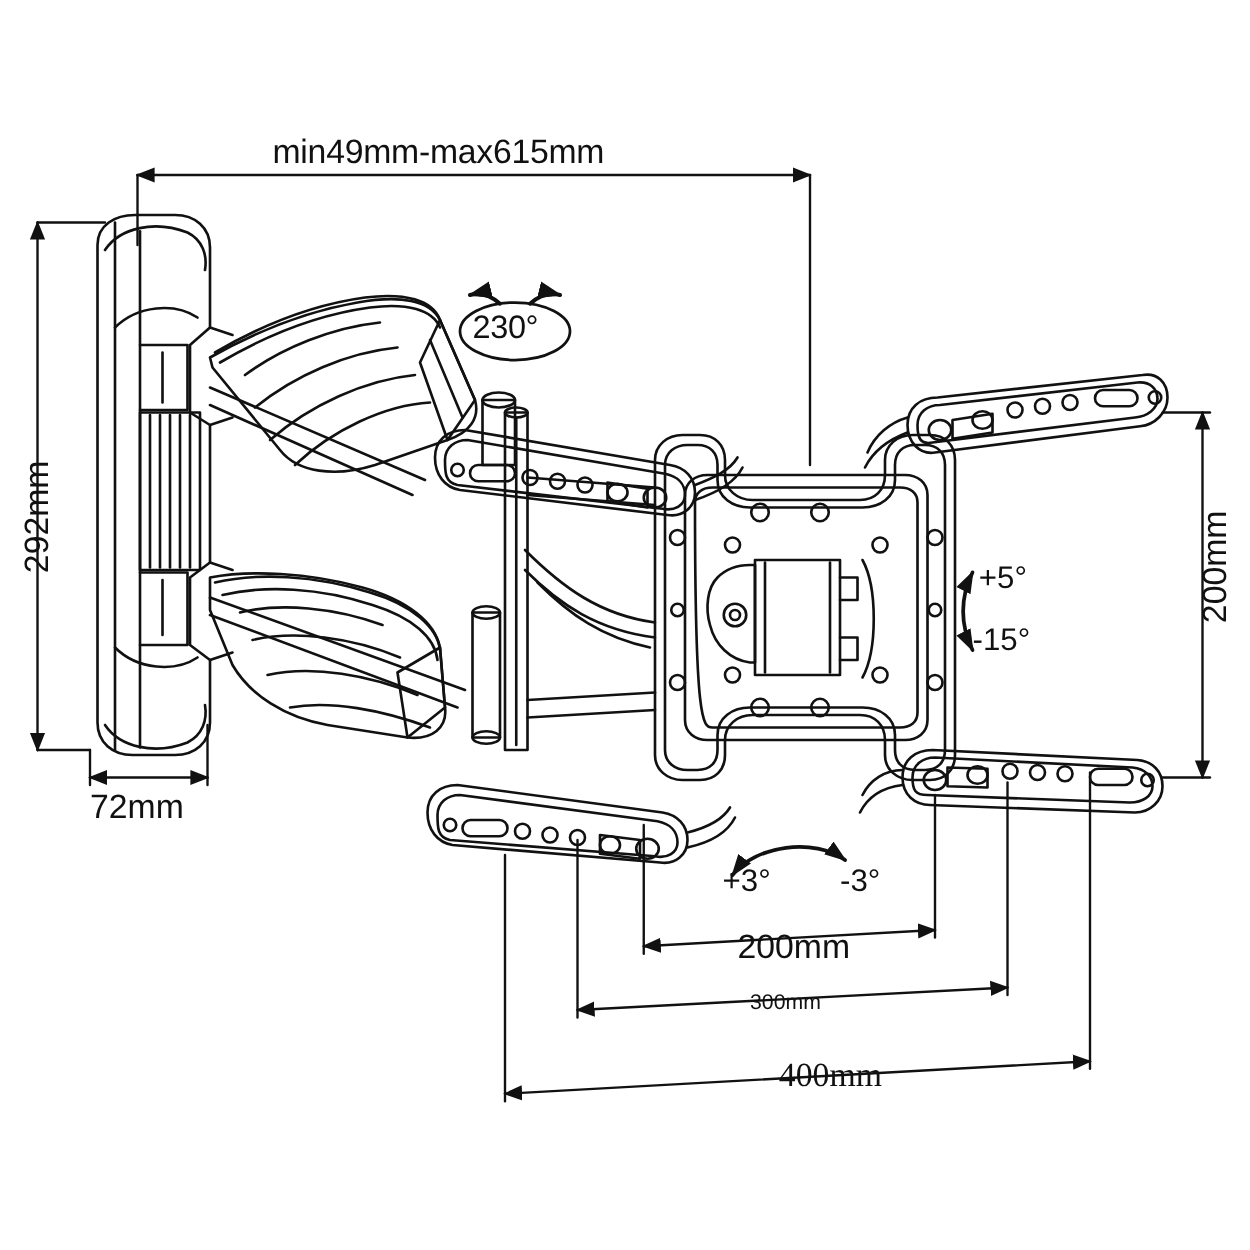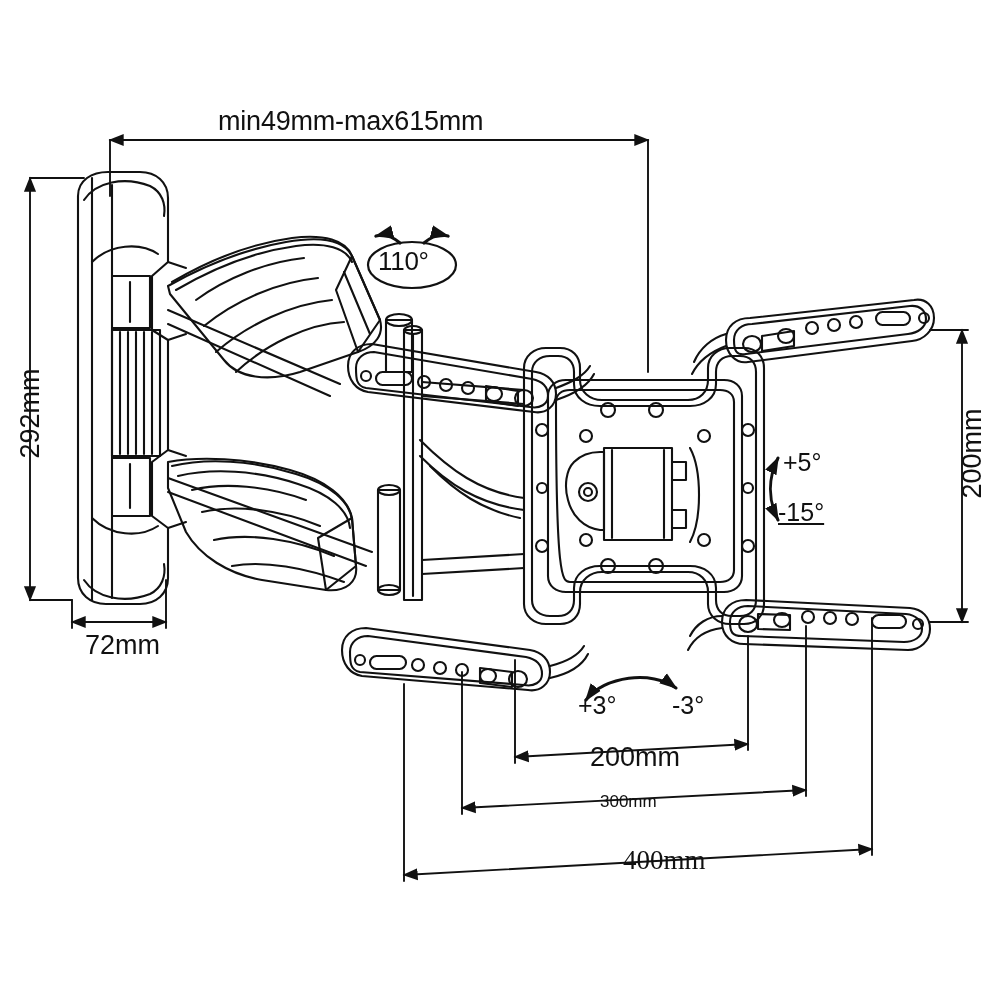--- a/index.html
+++ b/index.html
@@ -16,28 +16,28 @@
     color:#111;
     white-space:nowrap;
     line-height:1;
     -webkit-font-smoothing:antialiased;
   }
   .lbl-top{font-size:27px;left:218px;top:108px;letter-spacing:-0.2px;}
   .lbl-left{
     font-size:27px;left:-30px;top:400px;width:120px;text-align:center;
     transform:rotate(-90deg);transform-origin:50% 50%;
   }
-  .lbl-left72{font-size:27px;left:72px;top:632px;margin-left:13px;}
+  .lbl-left72{font-size:27px;left:72px;top:632px;}
   .lbl-right200{
     font-size:27px;left:912px;top:440px;width:120px;text-align:center;
     transform:rotate(-90deg);transform-origin:50% 50%;
   }
   .lbl-180{font-size:26px;left:378px;top:248px;letter-spacing:-0.3px;}
   .lbl-p5{font-size:25px;left:783px;top:450px;}
-  .lbl-m15{font-size:25px;left:778px;top:500px;text-decoration:underline;}
+  .lbl-m15{font-size:25px;left:778px;top:500px;}
   .lbl-p3{font-size:25px;left:578px;top:693px;}
   .lbl-m3{font-size:25px;left:672px;top:693px;}
   .lbl-200b{font-size:27px;left:590px;top:744px;}
   .lbl-300b{font-size:17px;left:600px;top:793px;}
   .lbl-400b{font-size:27px;left:623px;top:847px;font-family:Liberation Serif, serif;}
 </style>
 </head>
 <body>
 
 <div id="stage">
@@ -344,21 +344,21 @@
     </g>
 
   </g>
 </svg>
 
 <div class="lbl lbl-top">min49mm-max615mm</div>
 <div class="lbl lbl-left">292mm</div>
 <div class="lbl lbl-left72">72mm</div>
 <div class="lbl lbl-right200">200mm</div>
 
-<div class="lbl lbl-180">110°</div>
+<div class="lbl lbl-180">230°</div>
 <div class="lbl lbl-p5">+5°</div>
 <div class="lbl lbl-m15">-15°</div>
 <div class="lbl lbl-p3">+3°</div>
 <div class="lbl lbl-m3">-3°</div>
 
 <div class="lbl lbl-200b">200mm</div>
 <div class="lbl lbl-300b">300mm</div>
 <div class="lbl lbl-400b">400mm</div>
 
 </div>

